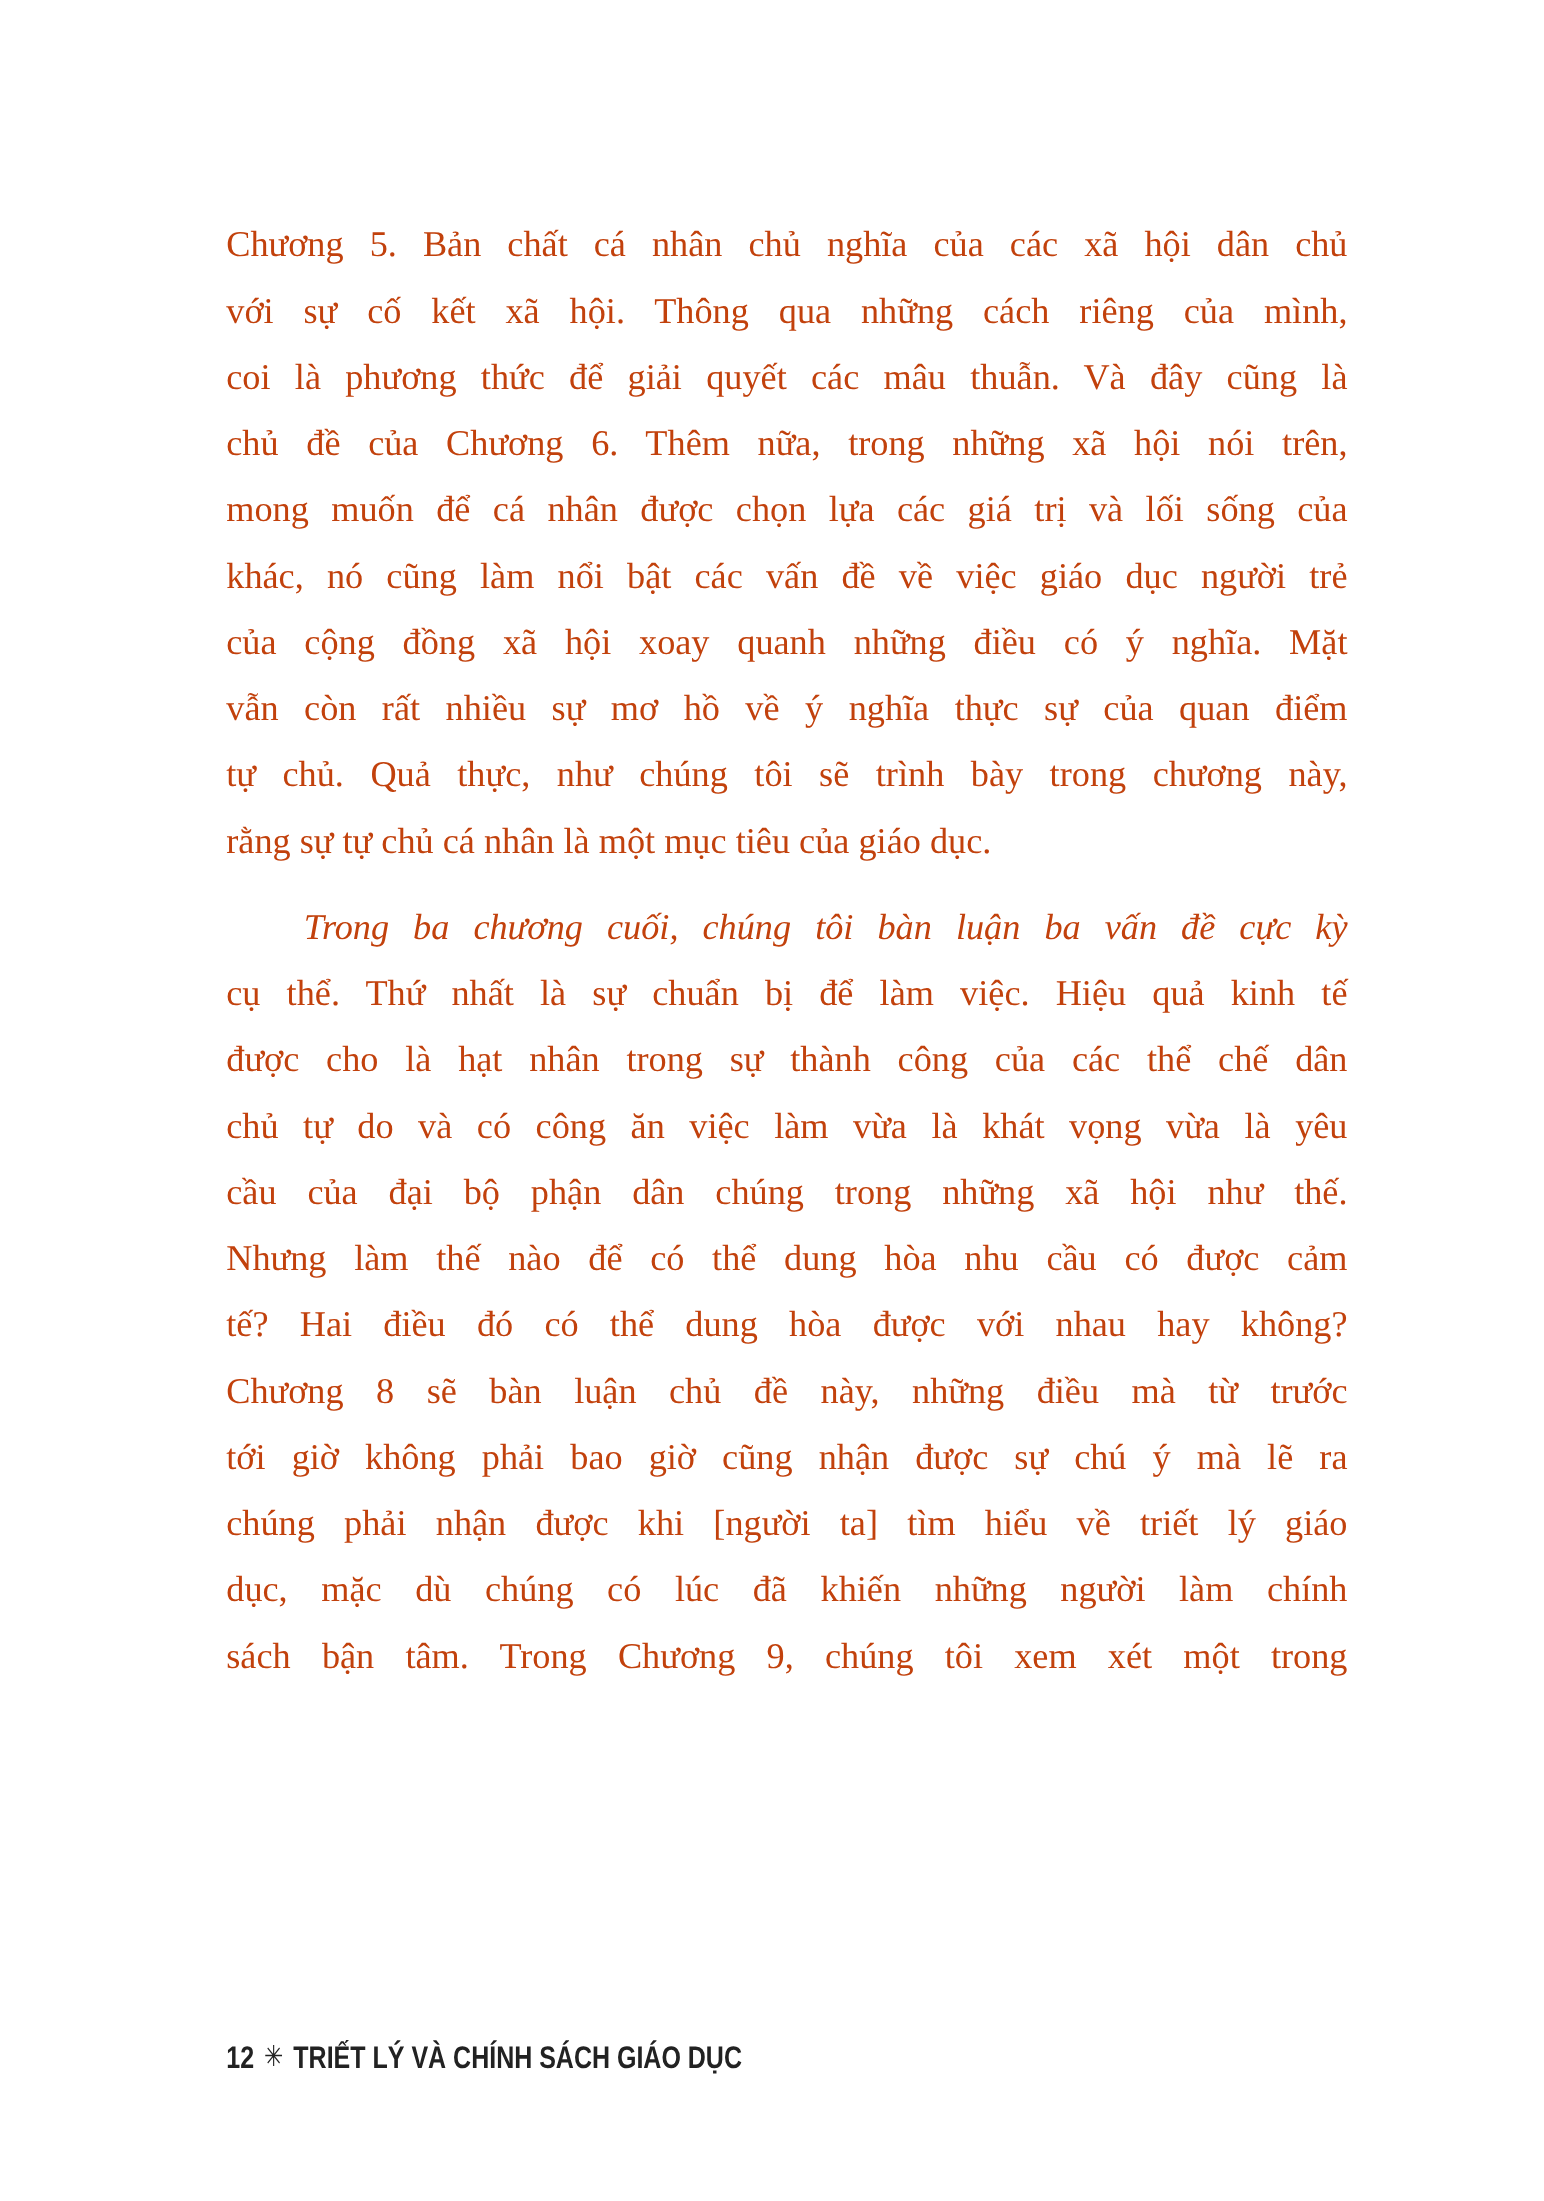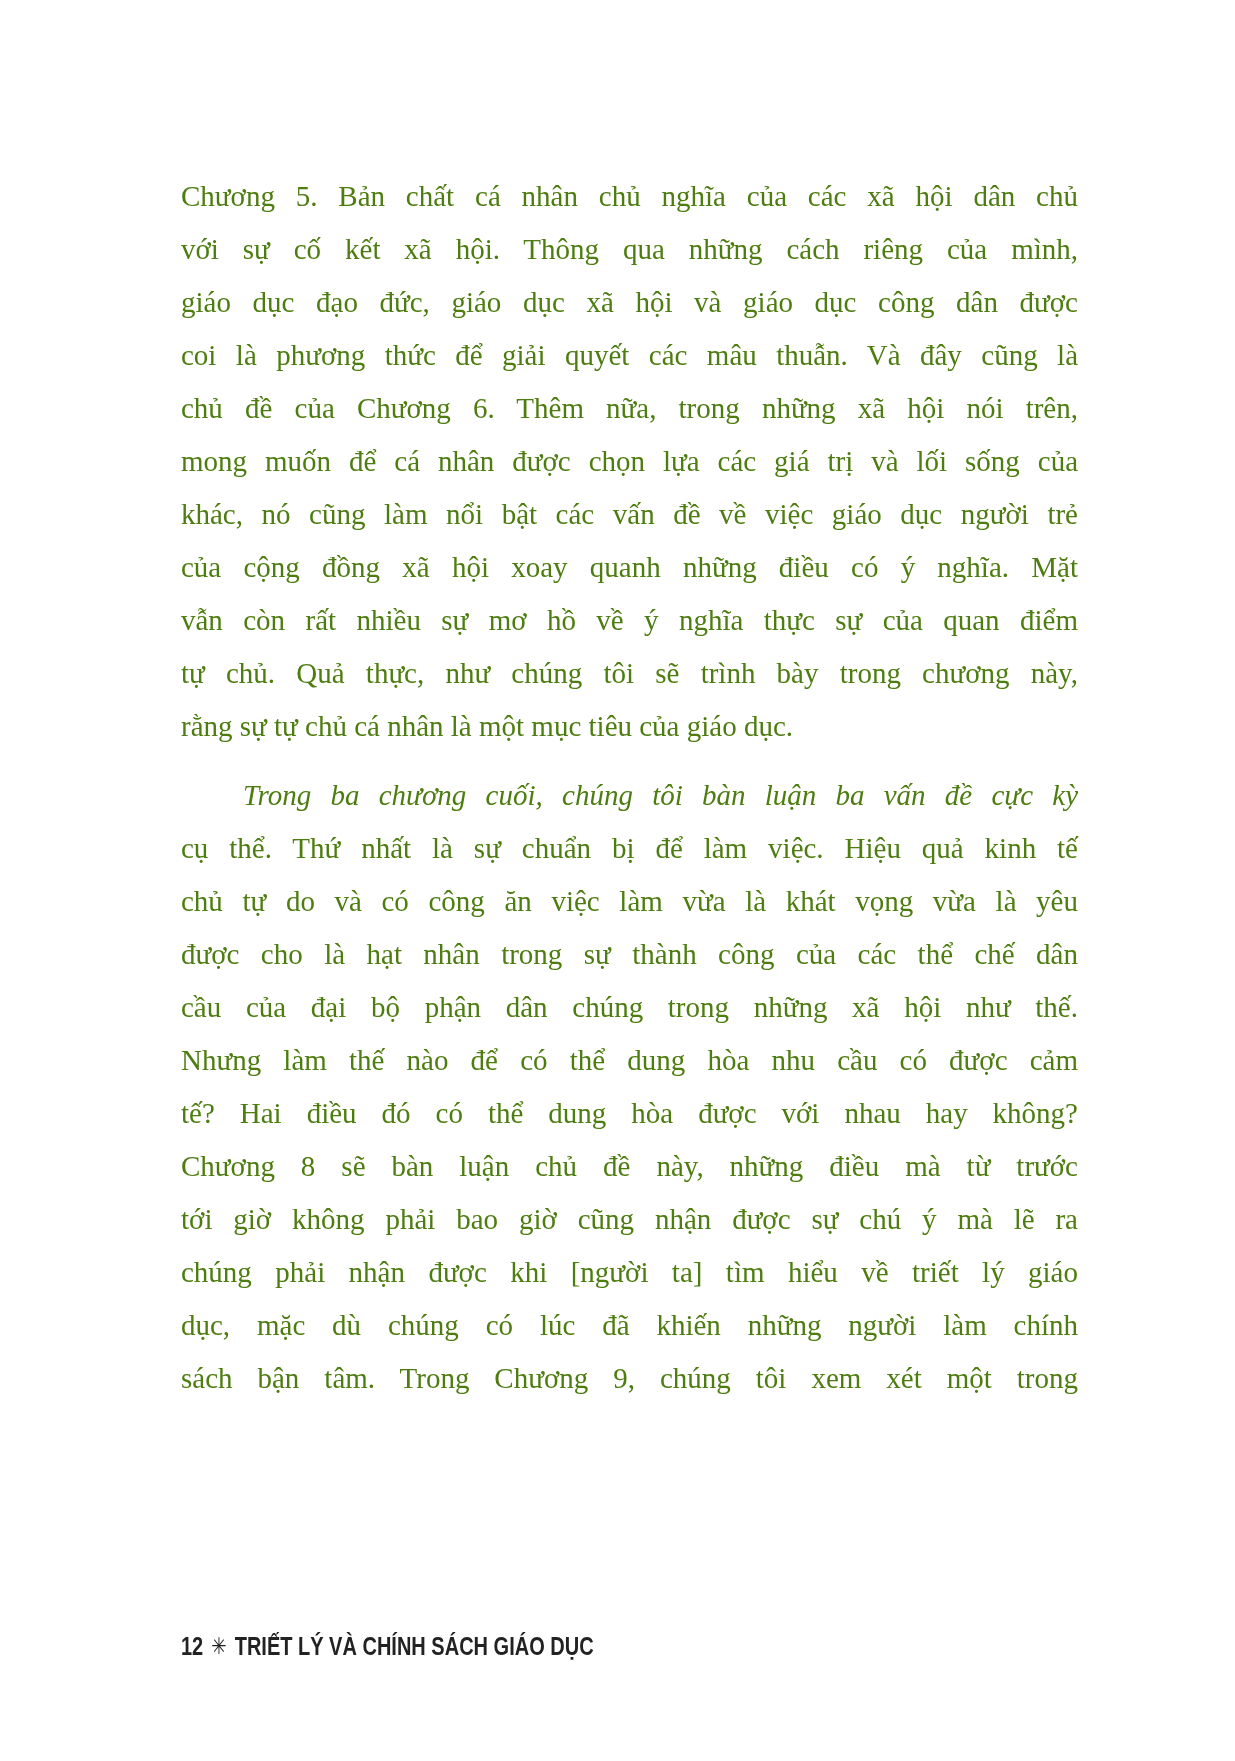--- a/index.html
+++ b/index.html
@@ -16,21 +16,21 @@
     overflow: hidden;
   }
   .text-block {
     position: absolute;
     left: 181px;
     top: 170px;
     width: 897px;
     font-family: "Liberation Serif", "DejaVu Serif", serif;
     font-size: 29px;
     line-height: 53px;
-    color: #4d7c0f;
+    color: #c2410c;
   }
   .para { margin: 0; padding: 0; }
   .para2 { margin-top: 16px; }
   .line {
     text-align: justify;
     text-align-last: justify;
     white-space: normal;
     hyphens: none;
   }
   .line.align-left {
@@ -65,36 +65,35 @@
 </head>
 <body>
 
 <div class="page">
 
   <div class="text-block">
 
     <div class="para para1">
       <div class="line">Chương 5. Bản chất cá nhân chủ nghĩa của các xã hội dân chủ</div>
       <div class="line">với sự cố kết xã hội. Thông qua những cách riêng của mình,</div>
-      <div class="line">giáo dục đạo đức, giáo dục xã hội và giáo dục công dân được</div>
       <div class="line">coi là phương thức để giải quyết các mâu thuẫn. Và đây cũng là</div>
       <div class="line">chủ đề của Chương 6. Thêm nữa, trong những xã hội nói trên,</div>
       <div class="line">mong muốn để cá nhân được chọn lựa các giá trị và lối sống của</div>
       <div class="line">khác, nó cũng làm nổi bật các vấn đề về việc giáo dục người trẻ</div>
       <div class="line">của cộng đồng xã hội xoay quanh những điều có ý nghĩa. Mặt</div>
       <div class="line">vẫn còn rất nhiều sự mơ hồ về ý nghĩa thực sự của quan điểm</div>
       <div class="line">tự chủ. Quả thực, như chúng tôi sẽ trình bày trong chương này,</div>
       <div class="line align-left">rằng sự tự chủ cá nhân là một mục tiêu của giáo dục.</div>
     </div>
 
     <div class="para para2">
       <div class="line indent">Trong ba chương cuối, chúng tôi bàn luận ba vấn đề cực kỳ</div>
       <div class="line">cụ thể. Thứ nhất là sự chuẩn bị để làm việc. Hiệu quả kinh tế</div>
+      <div class="line">được cho là hạt nhân trong sự thành công của các thể chế dân</div>
       <div class="line">chủ tự do và có công ăn việc làm vừa là khát vọng vừa là yêu</div>
-      <div class="line">được cho là hạt nhân trong sự thành công của các thể chế dân</div>
       <div class="line">cầu của đại bộ phận dân chúng trong những xã hội như thế.</div>
       <div class="line">Nhưng làm thế nào để có thể dung hòa nhu cầu có được cảm</div>
       <div class="line">tế? Hai điều đó có thể dung hòa được với nhau hay không?</div>
       <div class="line">Chương 8 sẽ bàn luận chủ đề này, những điều mà từ trước</div>
       <div class="line">tới giờ không phải bao giờ cũng nhận được sự chú ý mà lẽ ra</div>
       <div class="line">chúng phải nhận được khi [người ta] tìm hiểu về triết lý giáo</div>
       <div class="line">dục, mặc dù chúng có lúc đã khiến những người làm chính</div>
       <div class="line">sách bận tâm. Trong Chương 9, chúng tôi xem xét một trong</div>
     </div>
 

